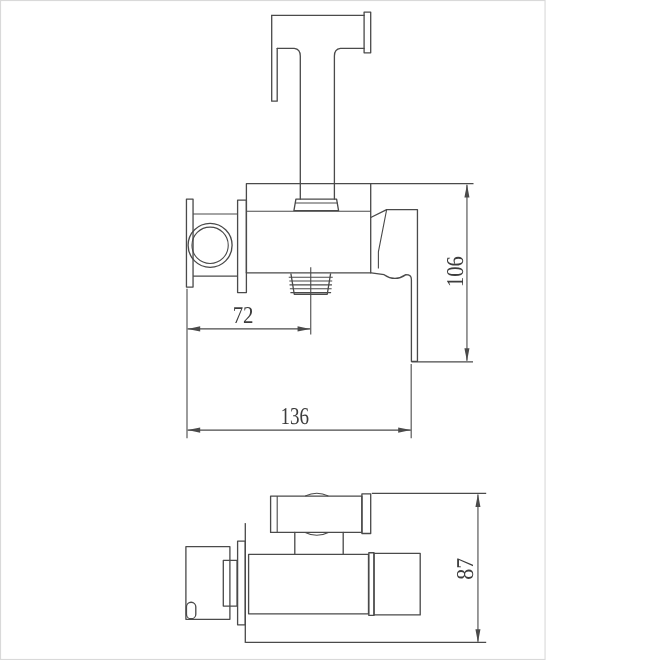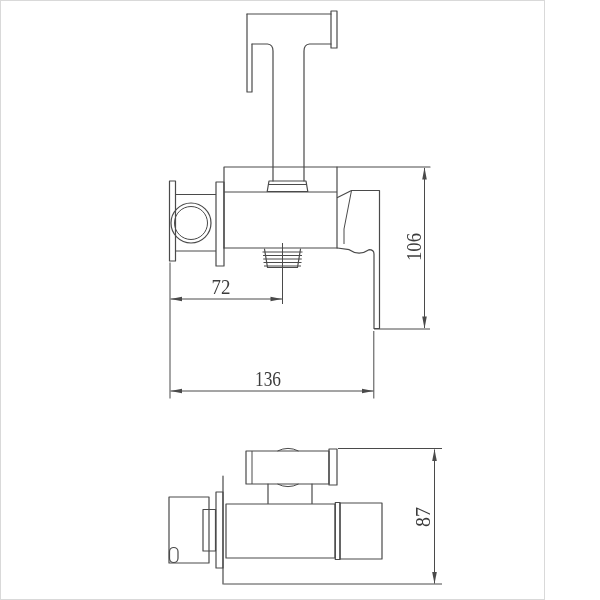--- a/index.html
+++ b/index.html
@@ -2,21 +2,21 @@
 <html><head>
 <meta charset="utf-8">
 <style>
   html, body {
     margin: 0;
     padding: 0;
     background: #ffffff;
   }
   #stage {
     position: relative;
-    width: 545px;
+    width: 496px;
     height: 600px;
     background: #ffffff;
     box-sizing: border-box;
     border: 1px solid #d9d9d9;
     overflow: hidden;
   }
   svg { display: block; }
   .outline {
     fill: none;
     stroke: #4a4a4a;

